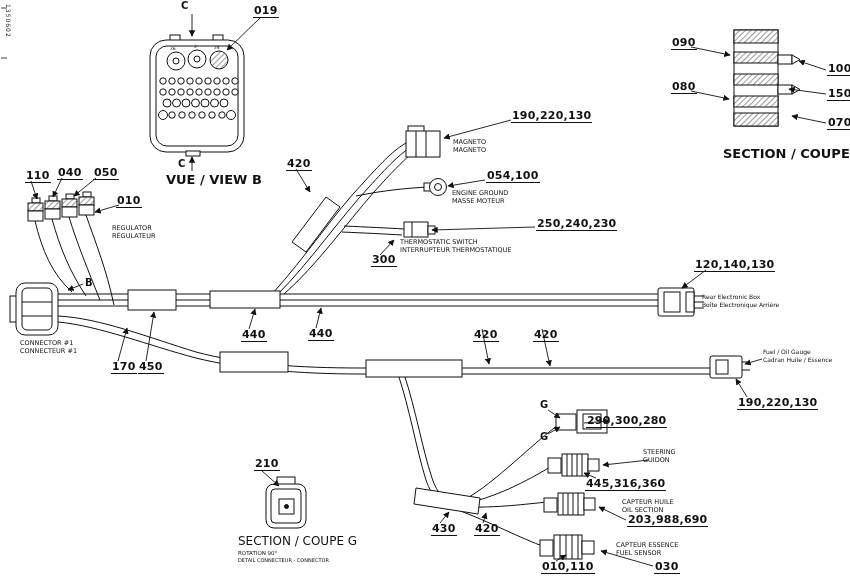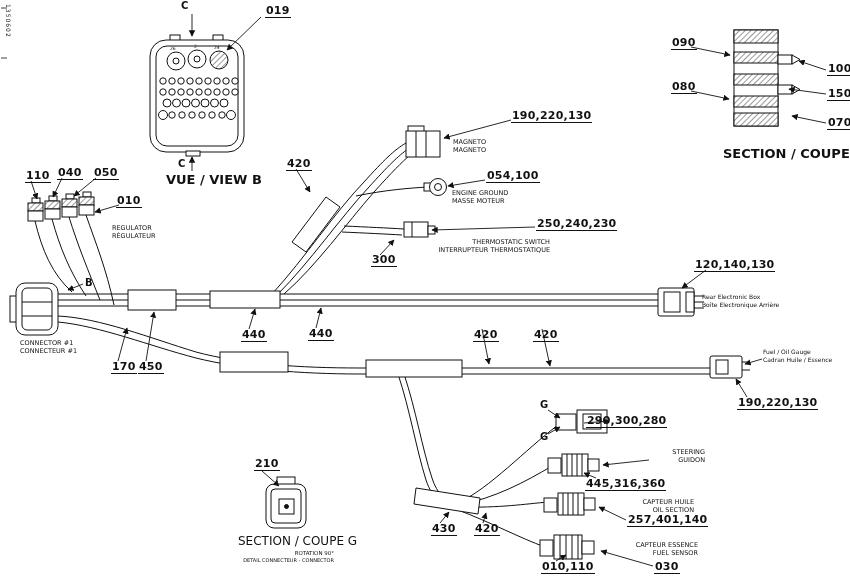--- a/index.html
+++ b/index.html
@@ -8,21 +8,21 @@
     font-family:"DejaVu Sans", sans-serif; color:#111; overflow:hidden;
   }
   .canvas svg { position:absolute; left:0; top:0; }
   .callout {
     position:absolute; font-weight:700; font-size:11px; line-height:1;
     border-bottom:1.4px solid #111; padding:0 1px 1px 1px; letter-spacing:.2px;
     white-space:nowrap;
   }
   .lbl { position:absolute; font-size:6.5px; line-height:1.3; white-space:nowrap; }
   .lbl.small { font-size:6px; }
-  .lbl.center { text-align:right; }
+  .lbl.center { text-align:left; }
   .letter { position:absolute; font-weight:700; font-size:10px; line-height:1; }
   .title { position:absolute; font-size:13px; font-weight:700; white-space:nowrap; }
   .vtext {
     position:absolute; left:12px; top:4px; font-size:6px; letter-spacing:1px;
     transform:rotate(90deg); transform-origin:top left; white-space:nowrap;
   }
   .note { font-weight:400; }
 </style>
 </head>
 <body>
@@ -287,21 +287,21 @@
       <path d="M83,284 L68,290" marker-end="url(#arr)"></path>
       <path d="M192,14 V36" marker-end="url(#arr)"></path>
       <path d="M192,171 V157" marker-end="url(#arr)"></path>
     </g>
   </svg>
 
   <div class="vtext">1350602</div>
 
   <div class="letter" style="left:181px;top:1px">C</div>
   <div class="letter" style="left:178px;top:159px">C</div>
-  <div class="callout" style="left:265px;top:5px">019</div>
+  <div class="callout" style="left:253px;top:5px">019</div>
   <div class="lbl" style="left:170px;top:46px;font-size:4.5px">26</div>
   <div class="lbl" style="left:194px;top:44px;font-size:4.5px">2</div>
   <div class="lbl" style="left:214px;top:45px;font-size:4.5px">24</div>
   <div class="title" style="left:166px;top:172px">VUE / VIEW B</div>
 
   <div class="callout" style="left:671px;top:37px">090</div>
   <div class="callout" style="left:671px;top:81px">080</div>
   <div class="callout" style="left:827px;top:63px">100</div>
   <div class="callout" style="left:827px;top:88px">150</div>
   <div class="callout" style="left:827px;top:117px">070</div>
@@ -369,21 +369,21 @@
   <div class="lbl center" style="left:643px;top:448px;width:62px">
     <div>STEERING</div>
     <div>GUIDON</div>
   </div>
   <div class="callout" style="left:585px;top:478px">445,316,360</div>
 
   <div class="lbl center" style="left:622px;top:498px;width:72px">
     <div>CAPTEUR HUILE</div>
     <div>OIL SECTION</div>
   </div>
-  <div class="callout" style="left:627px;top:514px">257,401,140</div>
+  <div class="callout" style="left:627px;top:514px">203,988,690</div>
 
   <div class="lbl center" style="left:616px;top:541px;width:82px">
     <div>CAPTEUR ESSENCE</div>
     <div>FUEL SENSOR</div>
   </div>
   <div class="callout" style="left:654px;top:561px">030</div>
   <div class="callout" style="left:541px;top:561px">010,110</div>
 
   <div class="callout" style="left:431px;top:523px">430</div>
   <div class="callout" style="left:474px;top:523px">420</div>

